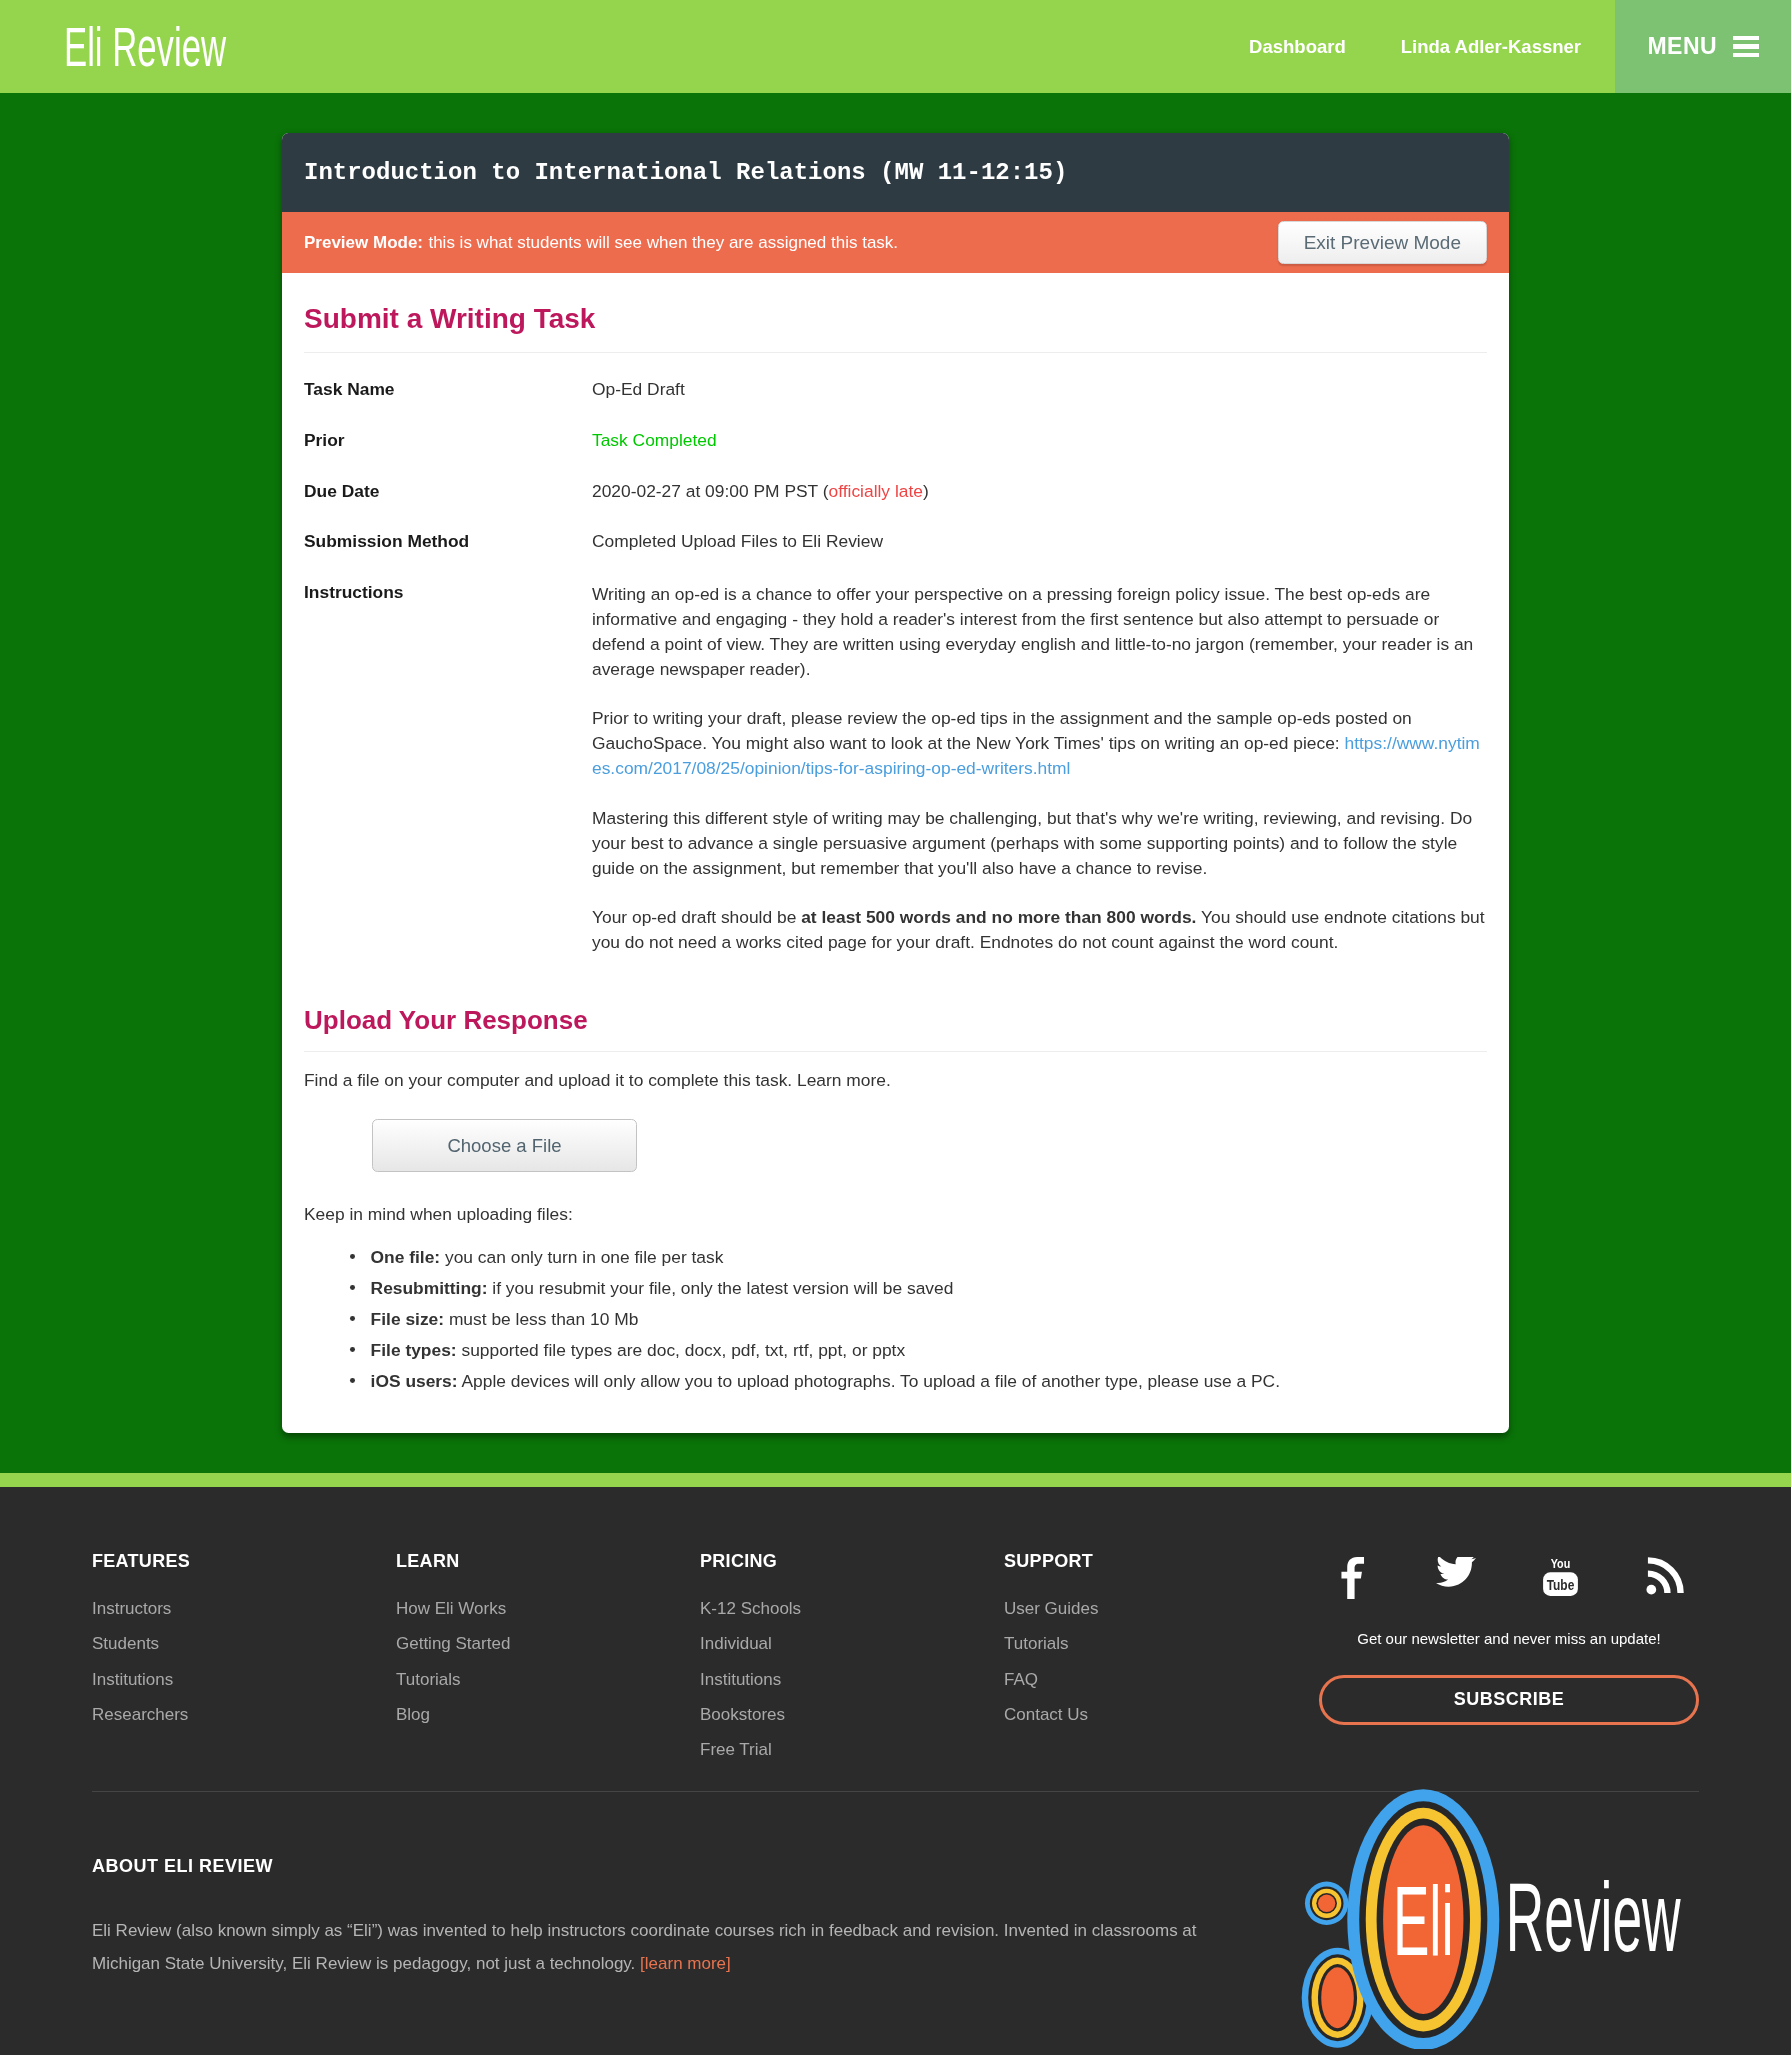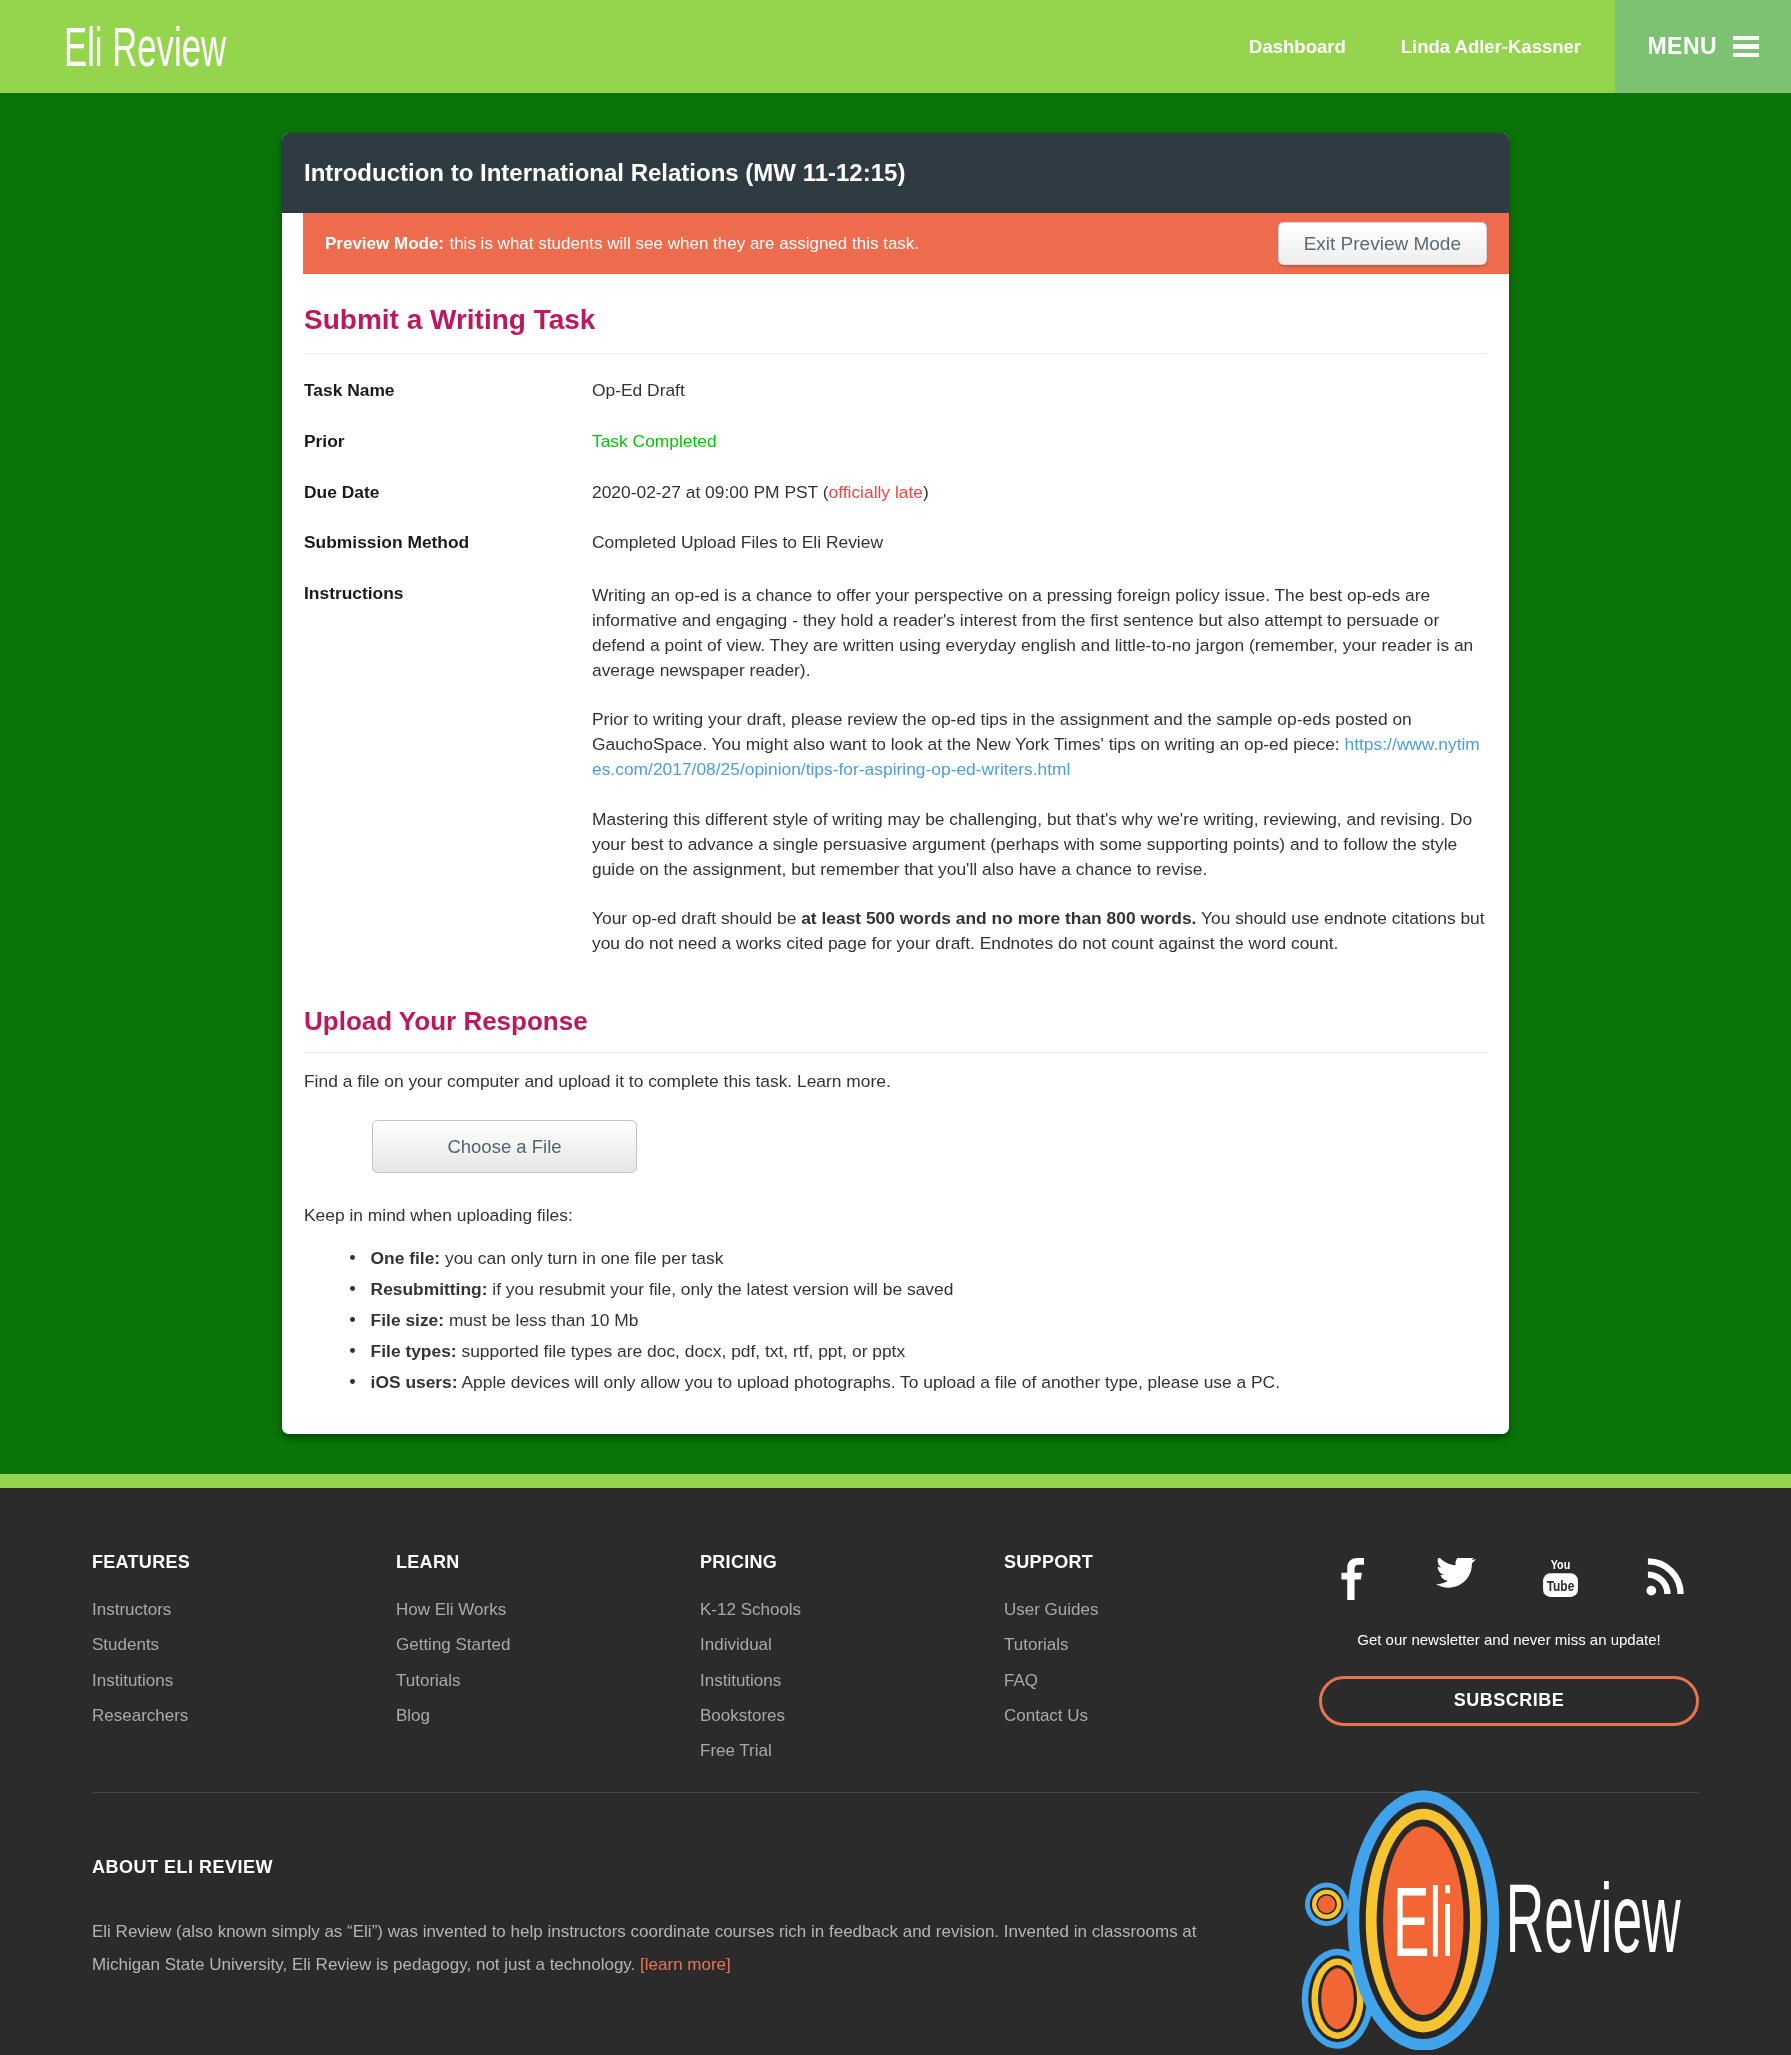--- a/index.html
+++ b/index.html
@@ -32,27 +32,26 @@
   .hamburger { display:flex; flex-direction:column; gap:4.3px; }
   .hamburger span { display:block; width:25.5px; height:4.3px; background:#fff; }
 
   
   .main { padding:40px 0 40px; background:#0A7408; }
   .card {
     width:1227px; margin:0 auto; background:#fff; border-radius:6.5px;
     overflow:hidden; box-shadow:0 3.3px 7.6px rgba(0,0,0,0.4);
   }
   .card-header {
-    background:#2F3B43; padding:26px 22px;
+    background:#2F3B43; padding:26px 22px;font-family:Liberation Mono, monospace;
   }
   .card-header h2 { color:#fff; font-size:24px; font-weight:bold; }
   .preview-banner {
     background:#EE6C4E; padding:2px 22px; display:flex; align-items:center;
     min-height:61px;
-    margin-left:21px;
   }
   .preview-text { color:#fff; font-size:17px; }
   .preview-text b { font-weight:bold; margin-right:5.4px; }
   .exit-btn {
     margin-left:auto; background:linear-gradient(#ffffff,#eeeeee);
     border:0.5px solid #d8d8d8; border-radius:5.4px; padding:9.8px 25px;
     font-family:"Liberation Sans",sans-serif;
     font-size:19px; color:#5A6B75; box-shadow:0 1.1px 1.6px rgba(0,0,0,0.15);
     white-space:nowrap;
   }

